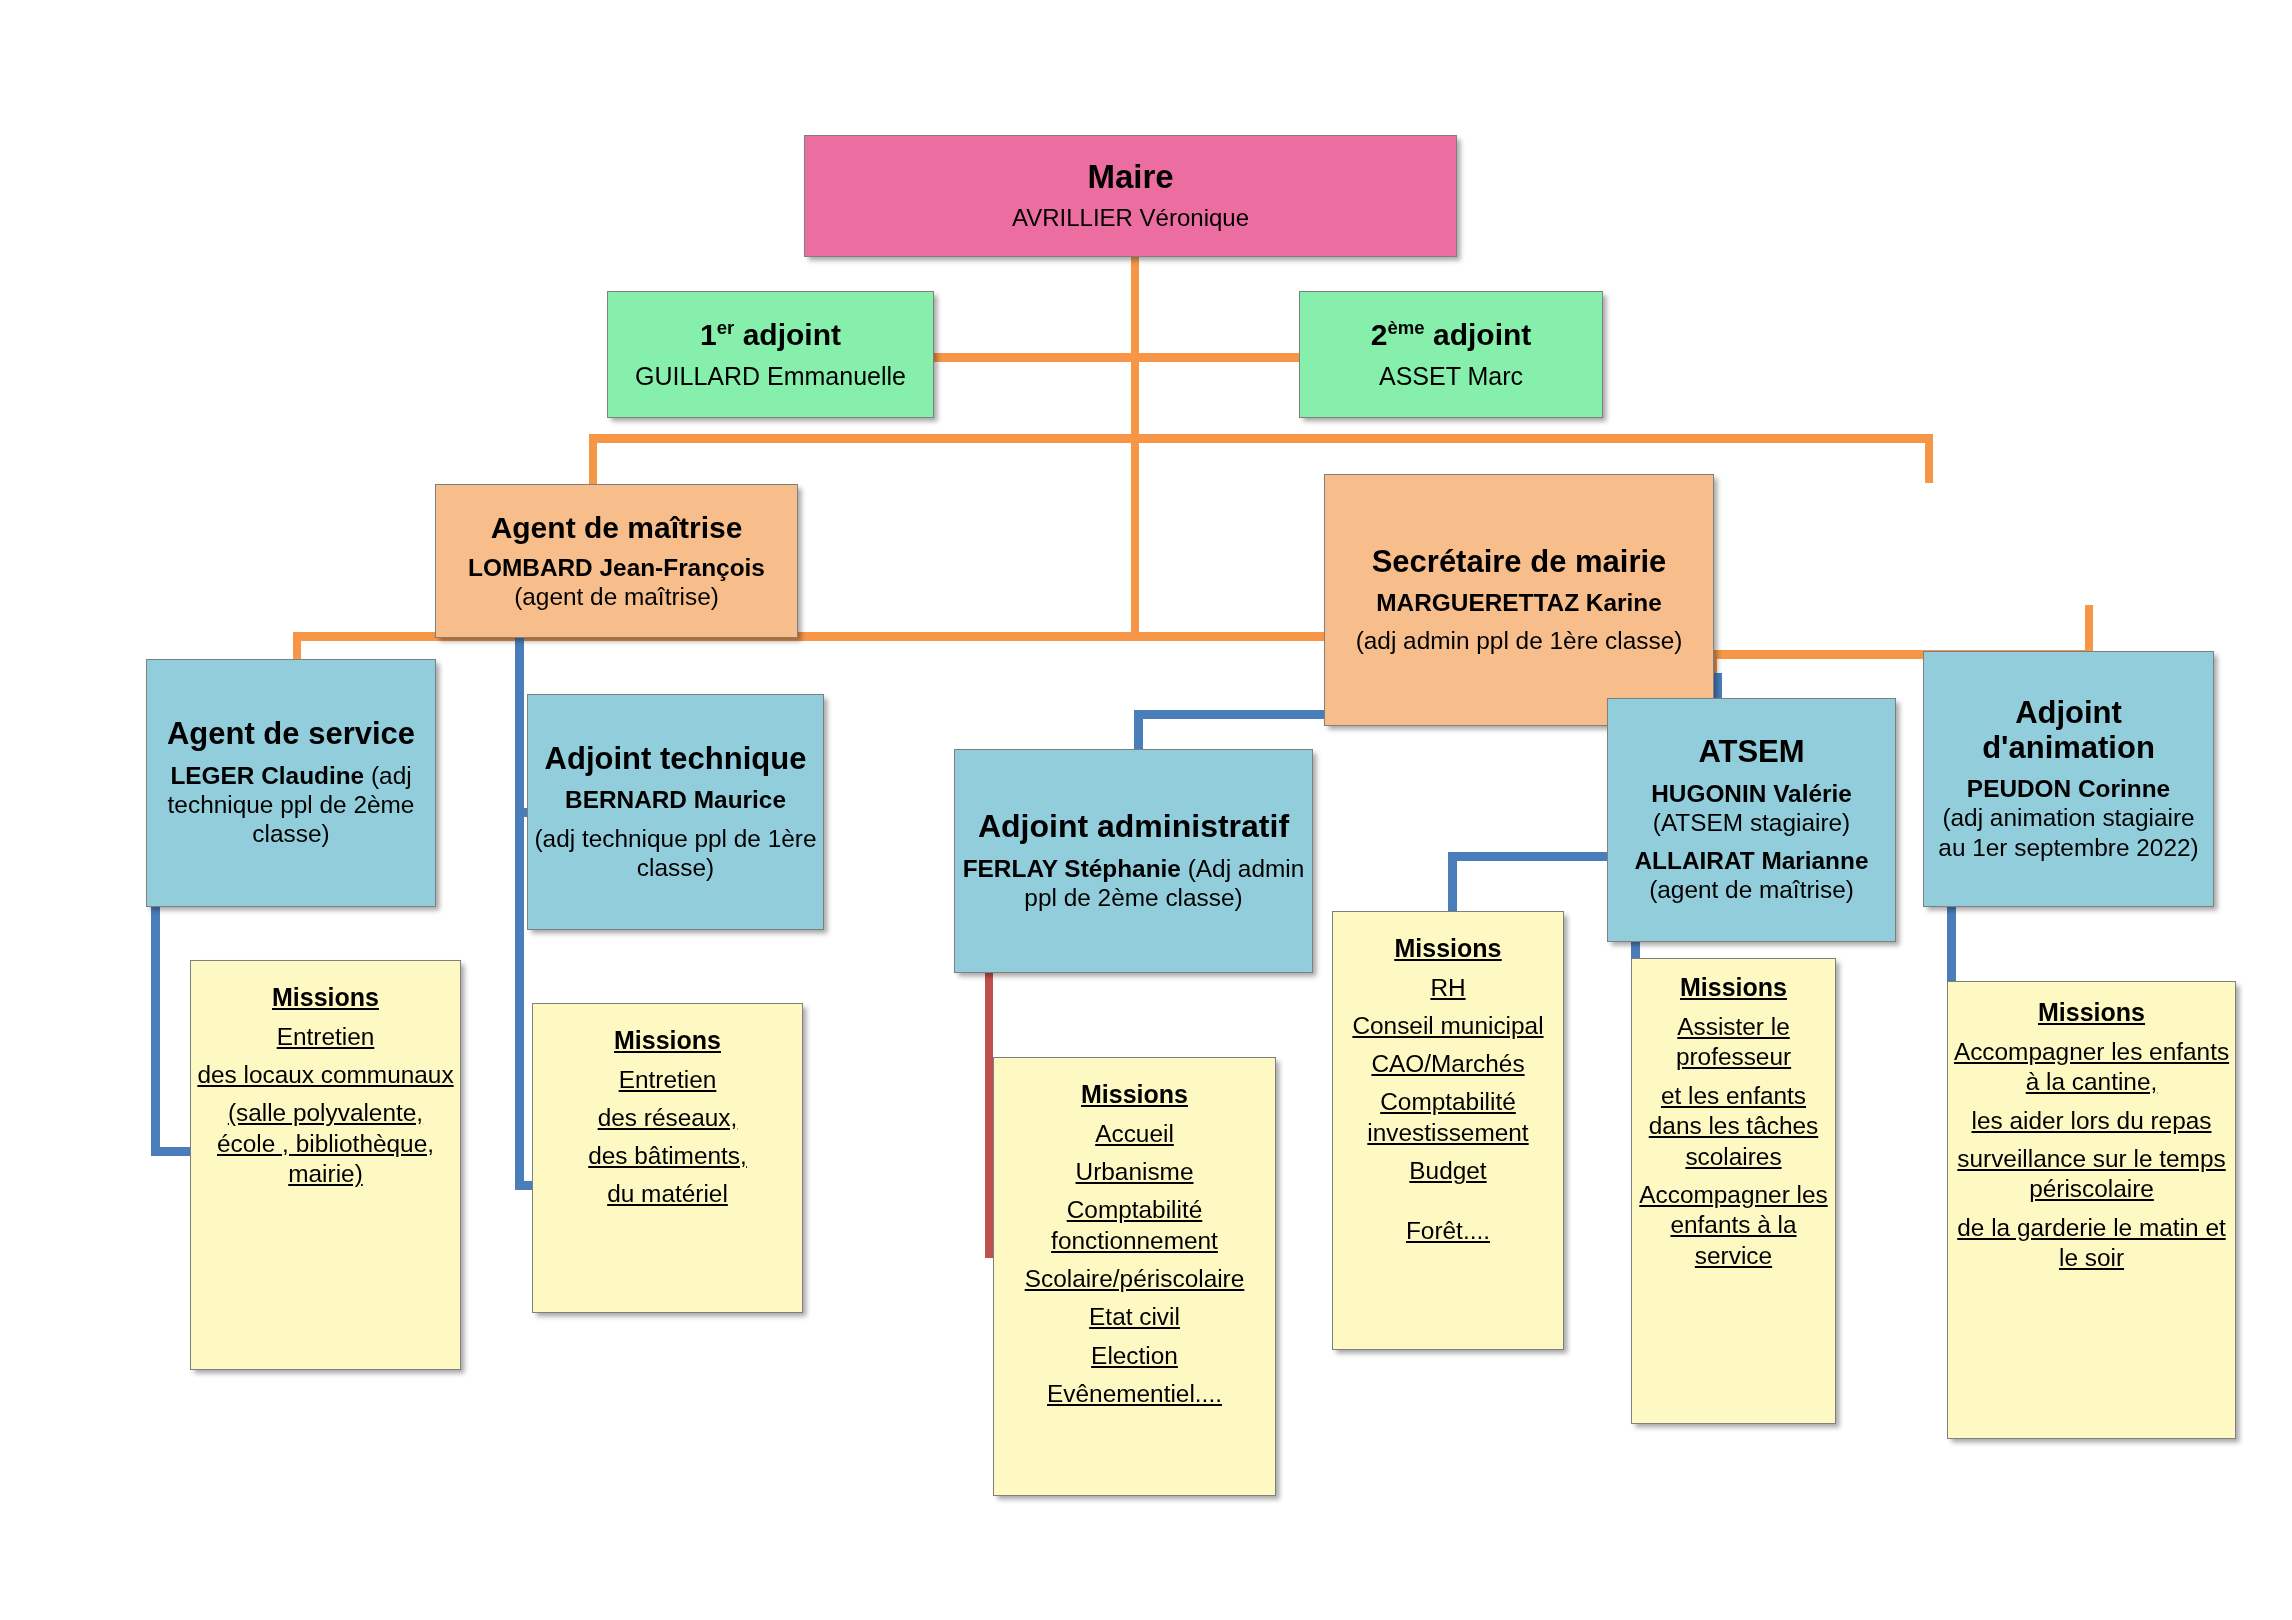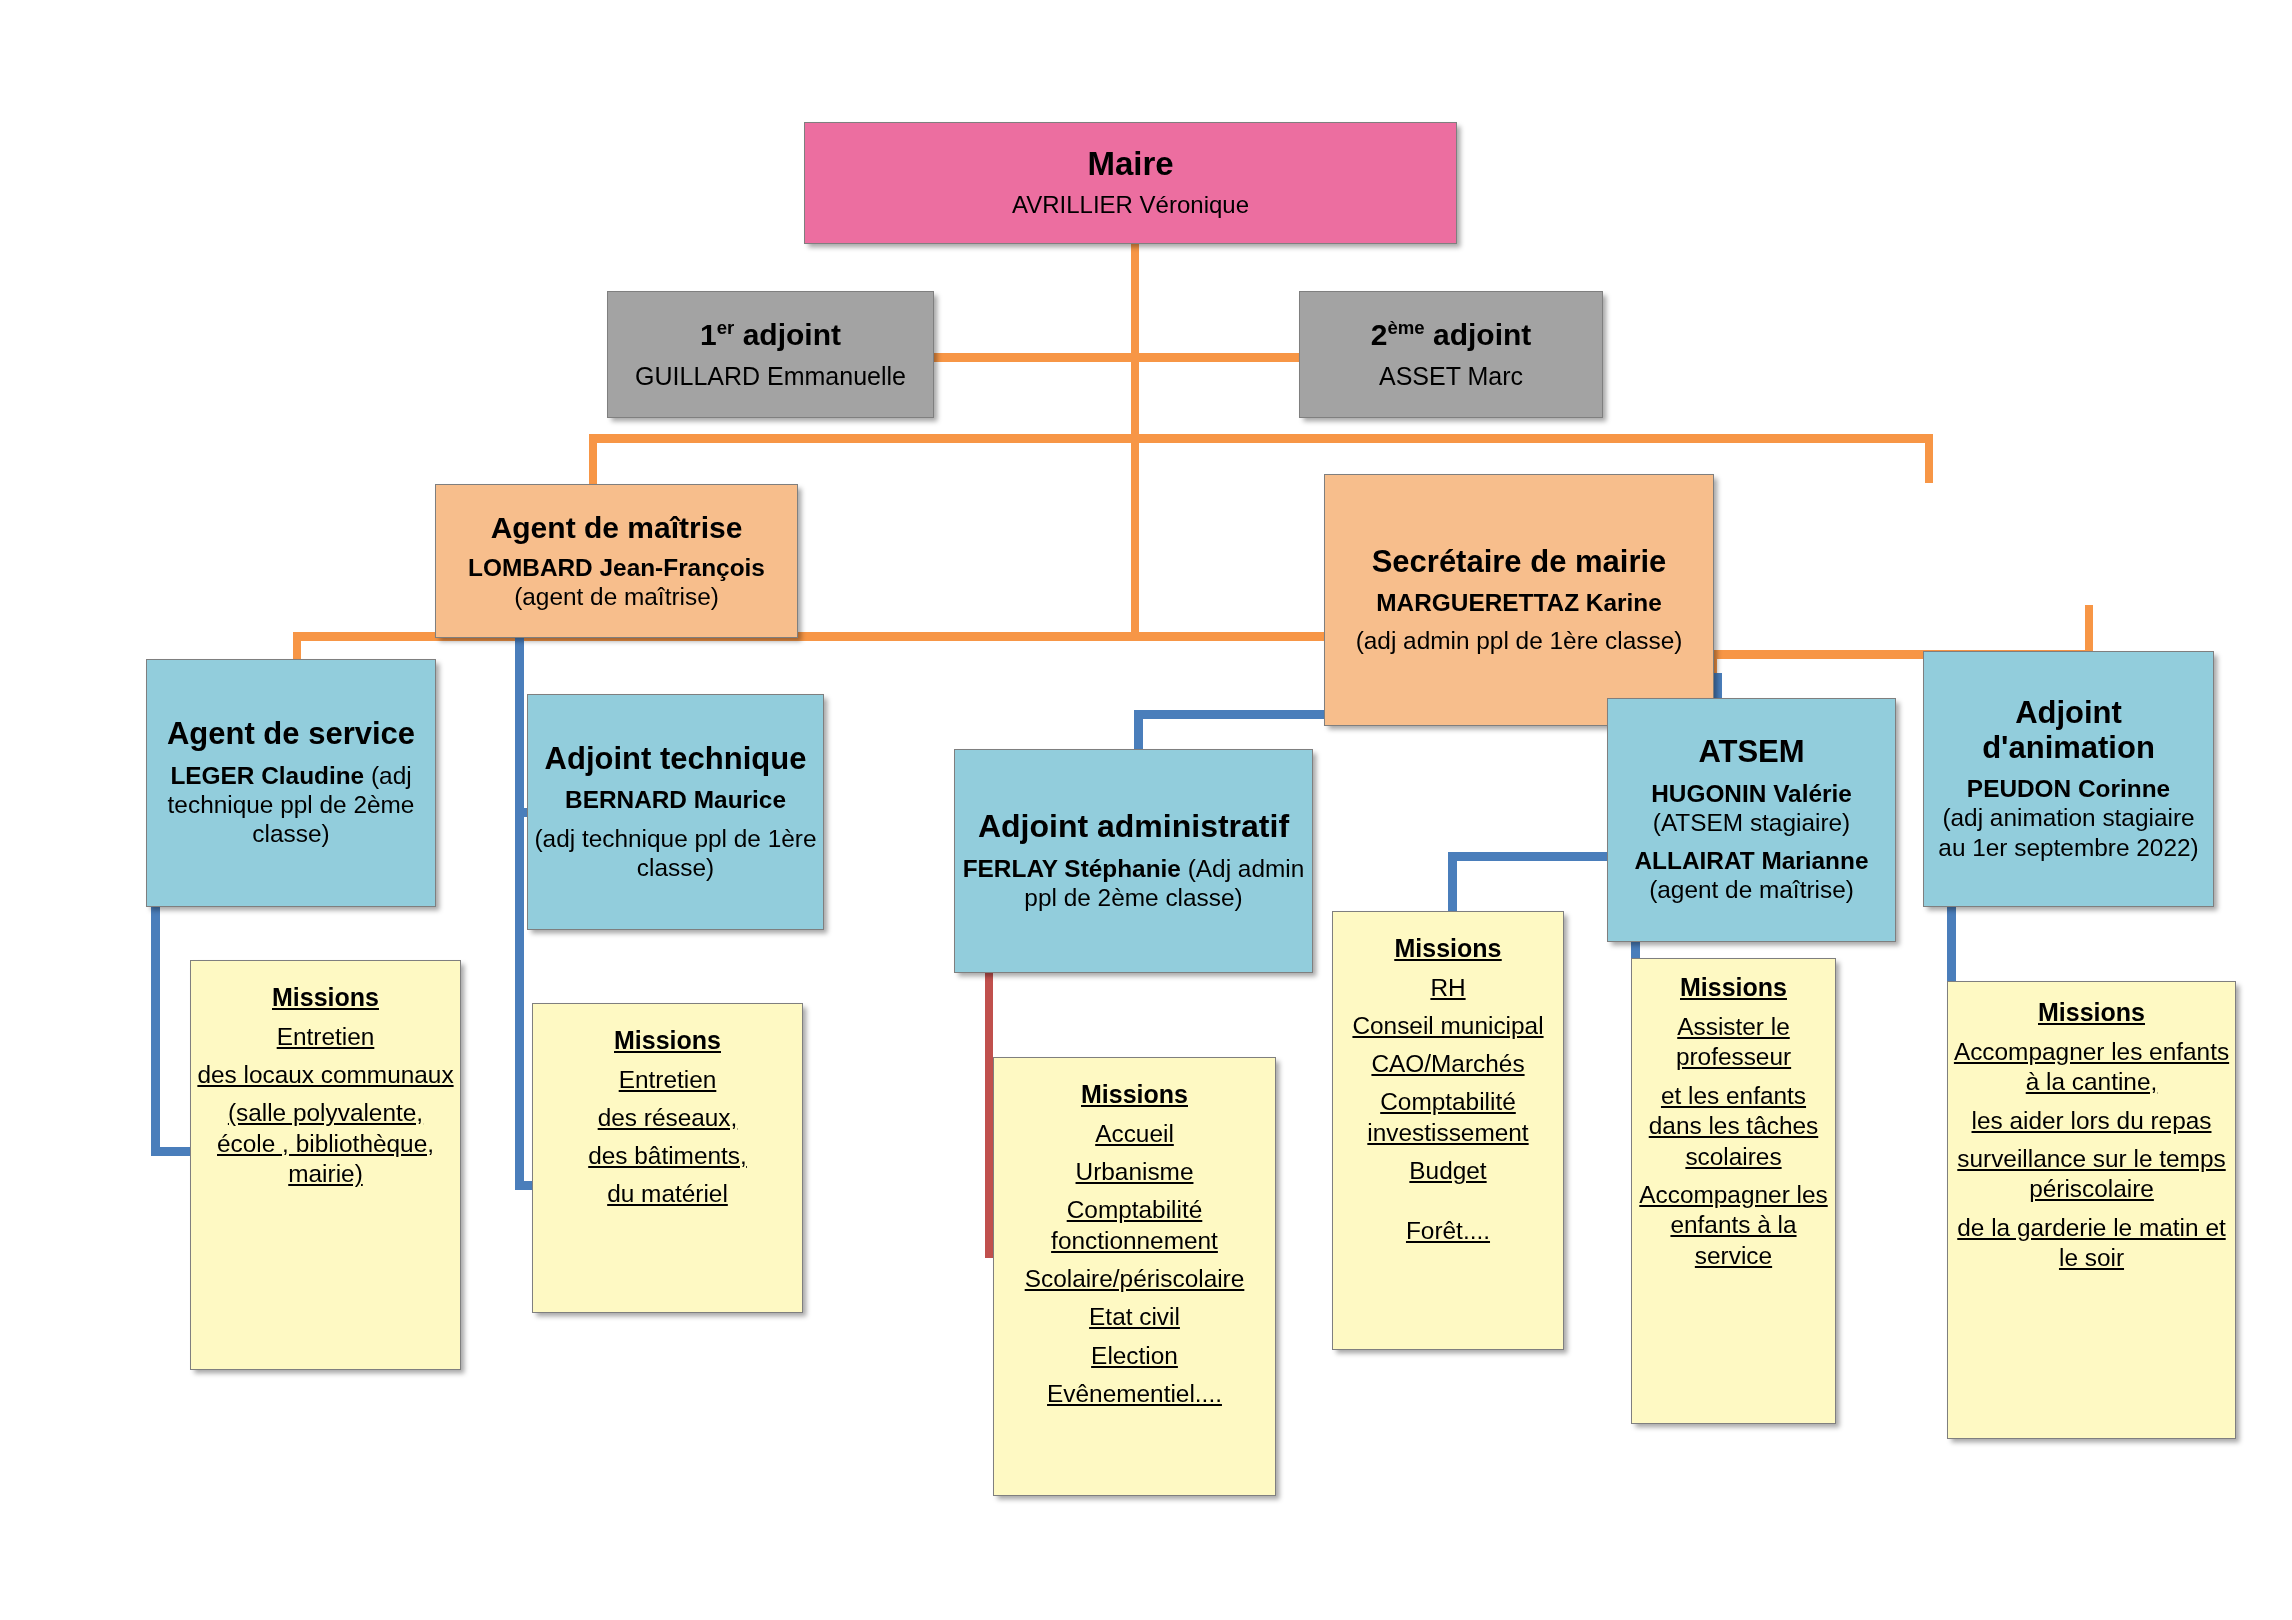--- a/index.html
+++ b/index.html
@@ -34,21 +34,21 @@
     line-height: 1.12;
   }
   .box .line {
     line-height: 1.2;
   }
   .box .nm { font-weight: bold; }
   .gap { height: 0.55em; }
 
   
   .c-pink   { background: #EC6EA0; }
-  .c-green  { background: #a3a3a3; }
+  .c-green  { background: #86efac; }
   .c-orange { background: #F7BE8C; }
   .c-blue   { background: #92CDDC; }
   .c-purple { background: #fef9c3; text-decoration: underline; }
 
   
   .missions .mtitle {
     font-weight: bold;
     text-decoration: underline;
     margin-bottom: 0.25em;
   }
@@ -103,21 +103,21 @@
   <div class="conn b" style="left:1134px;top:710px;width:8.8px;height:51px;"></div>
   <div class="conn b" style="left:1448px;top:852px;width:273px;height:8.8px;"></div>
   <div class="conn b" style="left:1448px;top:852px;width:8.8px;height:59px;"></div>
 
   <div class="conn r" style="left:985px;top:936px;width:7.8px;height:322px;"></div>
 
   <div class="conn b" style="left:1631px;top:897px;width:8.8px;height:512px;"></div>
 
   <div class="conn b" style="left:1947px;top:902px;width:8.8px;height:478px;"></div>
 
-  <div class="box c-pink" style="left:804px;top:122px;width:653px;height:122px;">
+  <div class="box c-pink" style="left:804px;top:135px;width:653px;height:122px;">
     <div class="title" style="font-size:33px;">Maire</div>
     <div class="gap"></div>
     <div class="line" style="font-size:24px;">AVRILLIER Véronique</div>
   </div>
 
   <div class="box c-green" style="left:607px;top:291px;width:327px;height:127px;">
     <div class="title" style="font-size:30px;"><span>1</span><sup style="font-size:0.62em;">er</sup><span> adjoint</span></div>
     <div class="gap"></div>
     <div class="line" style="font-size:25px;">GUILLARD Emmanuelle</div>
   </div>

